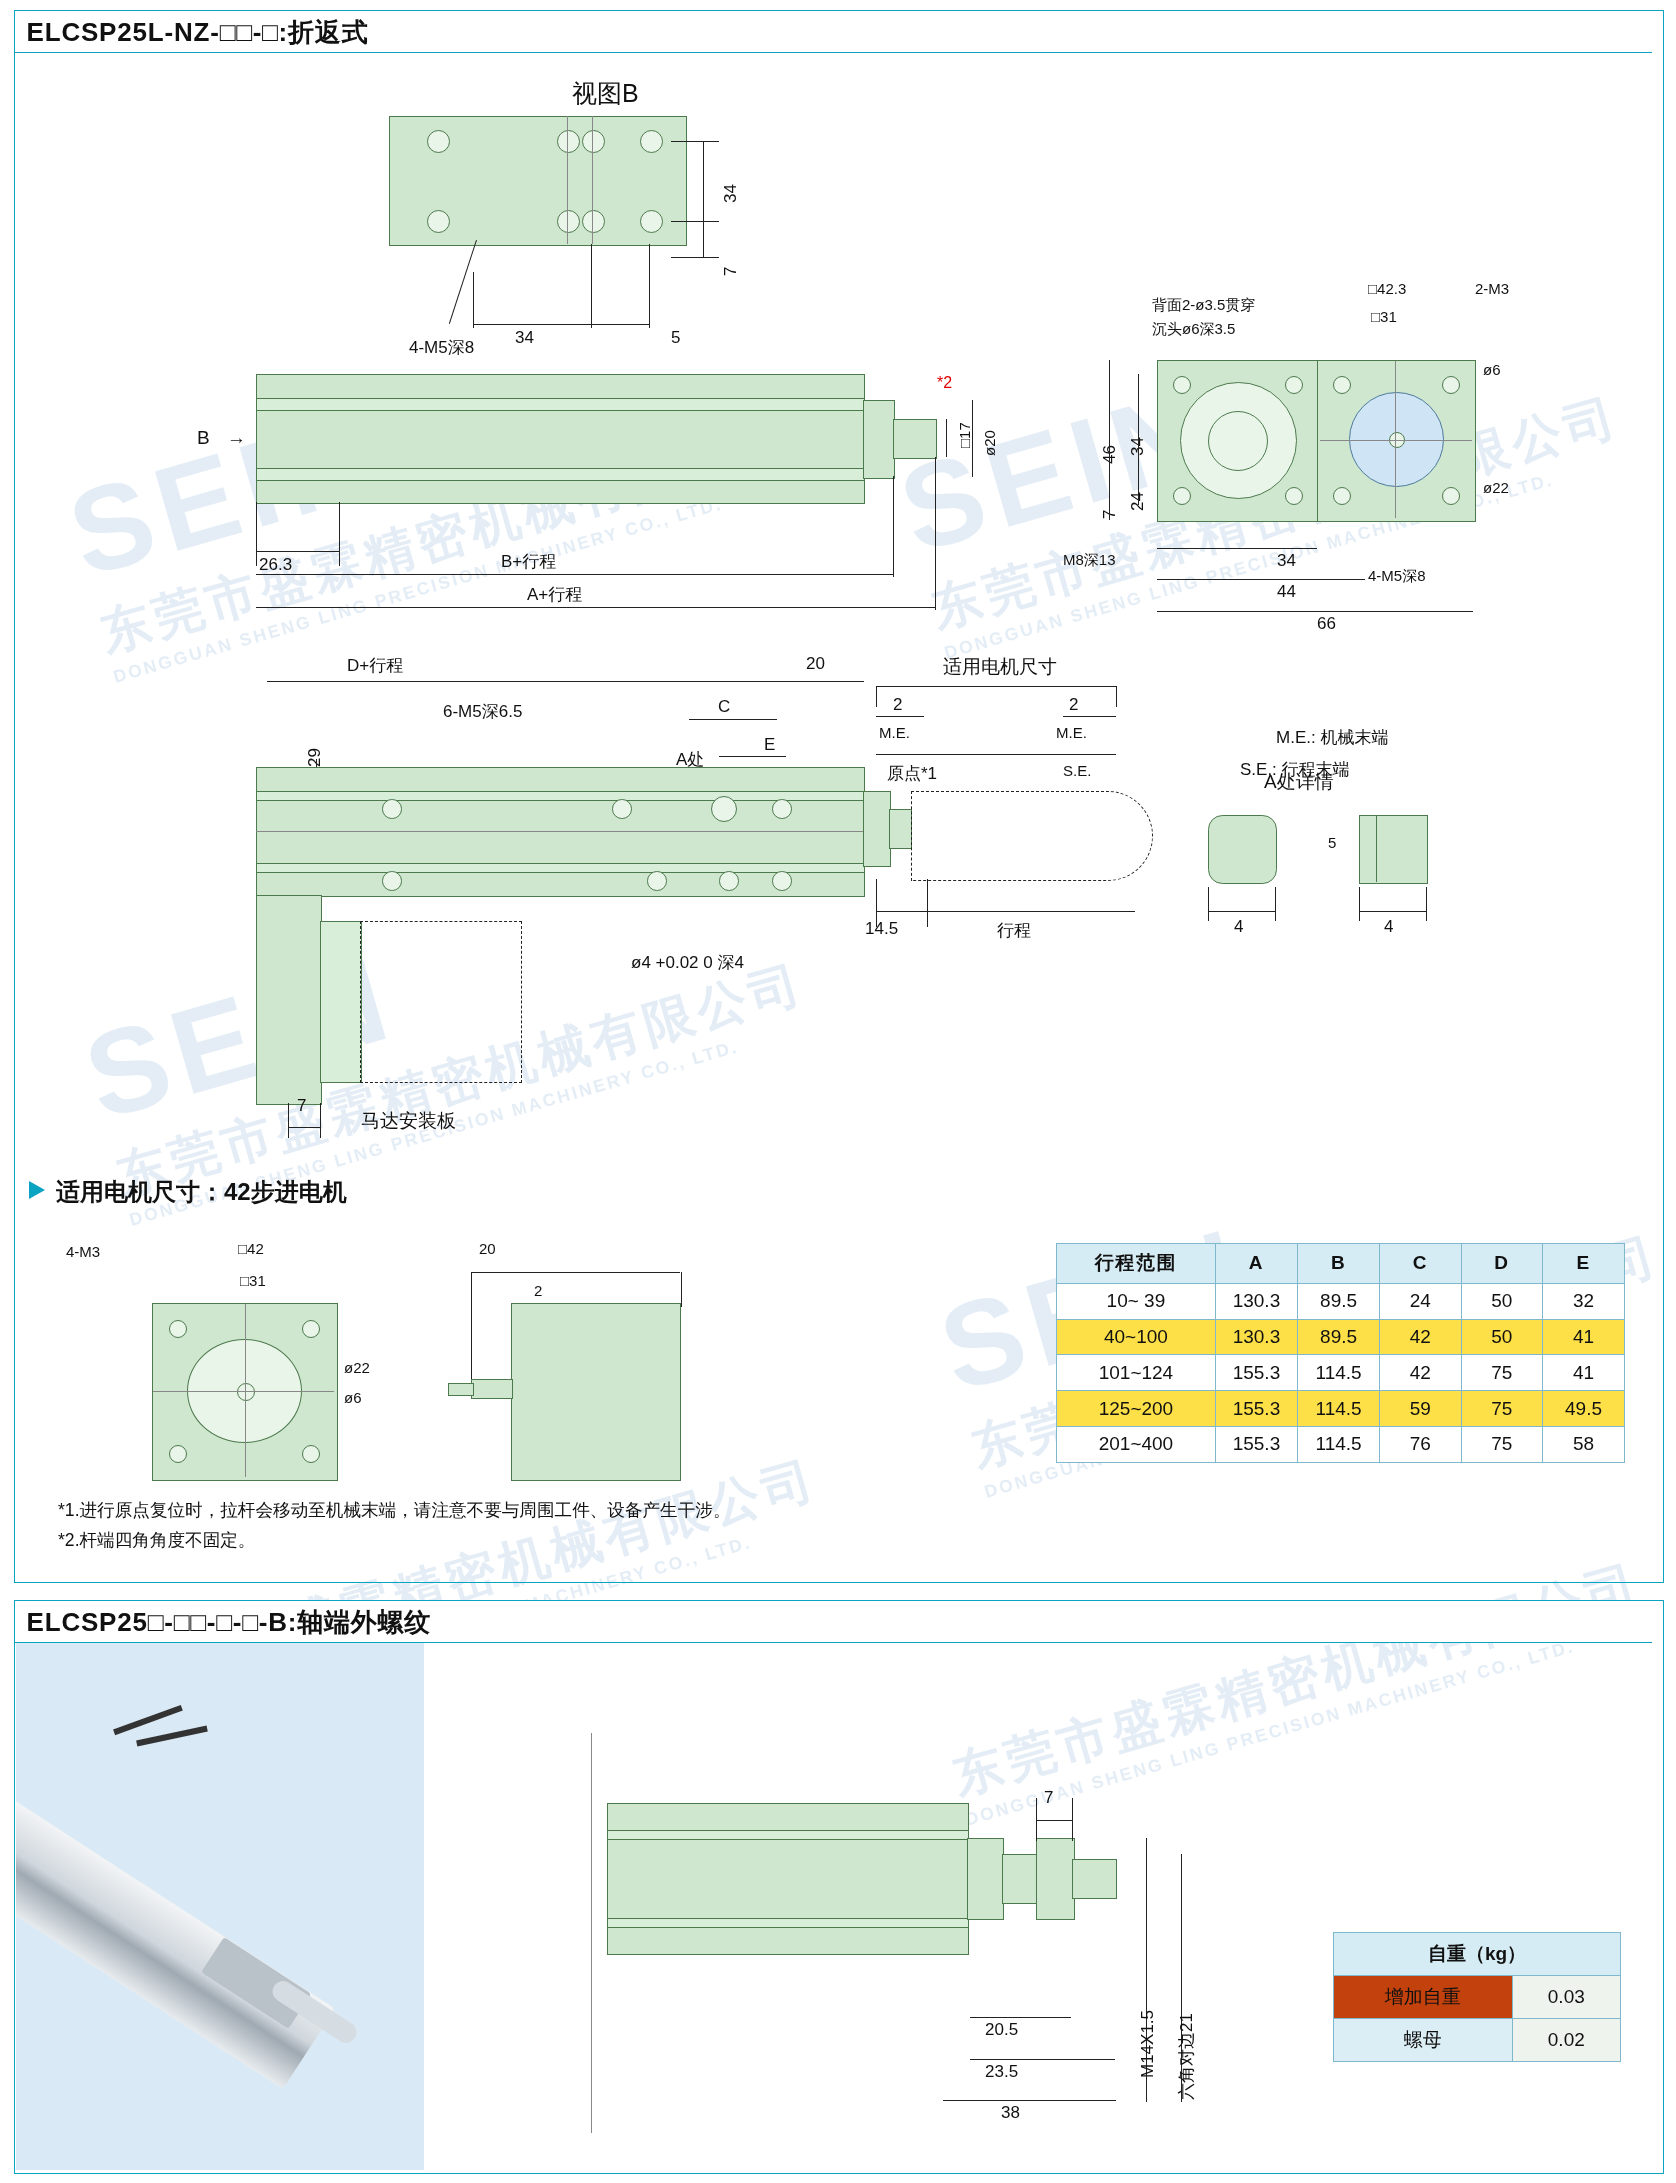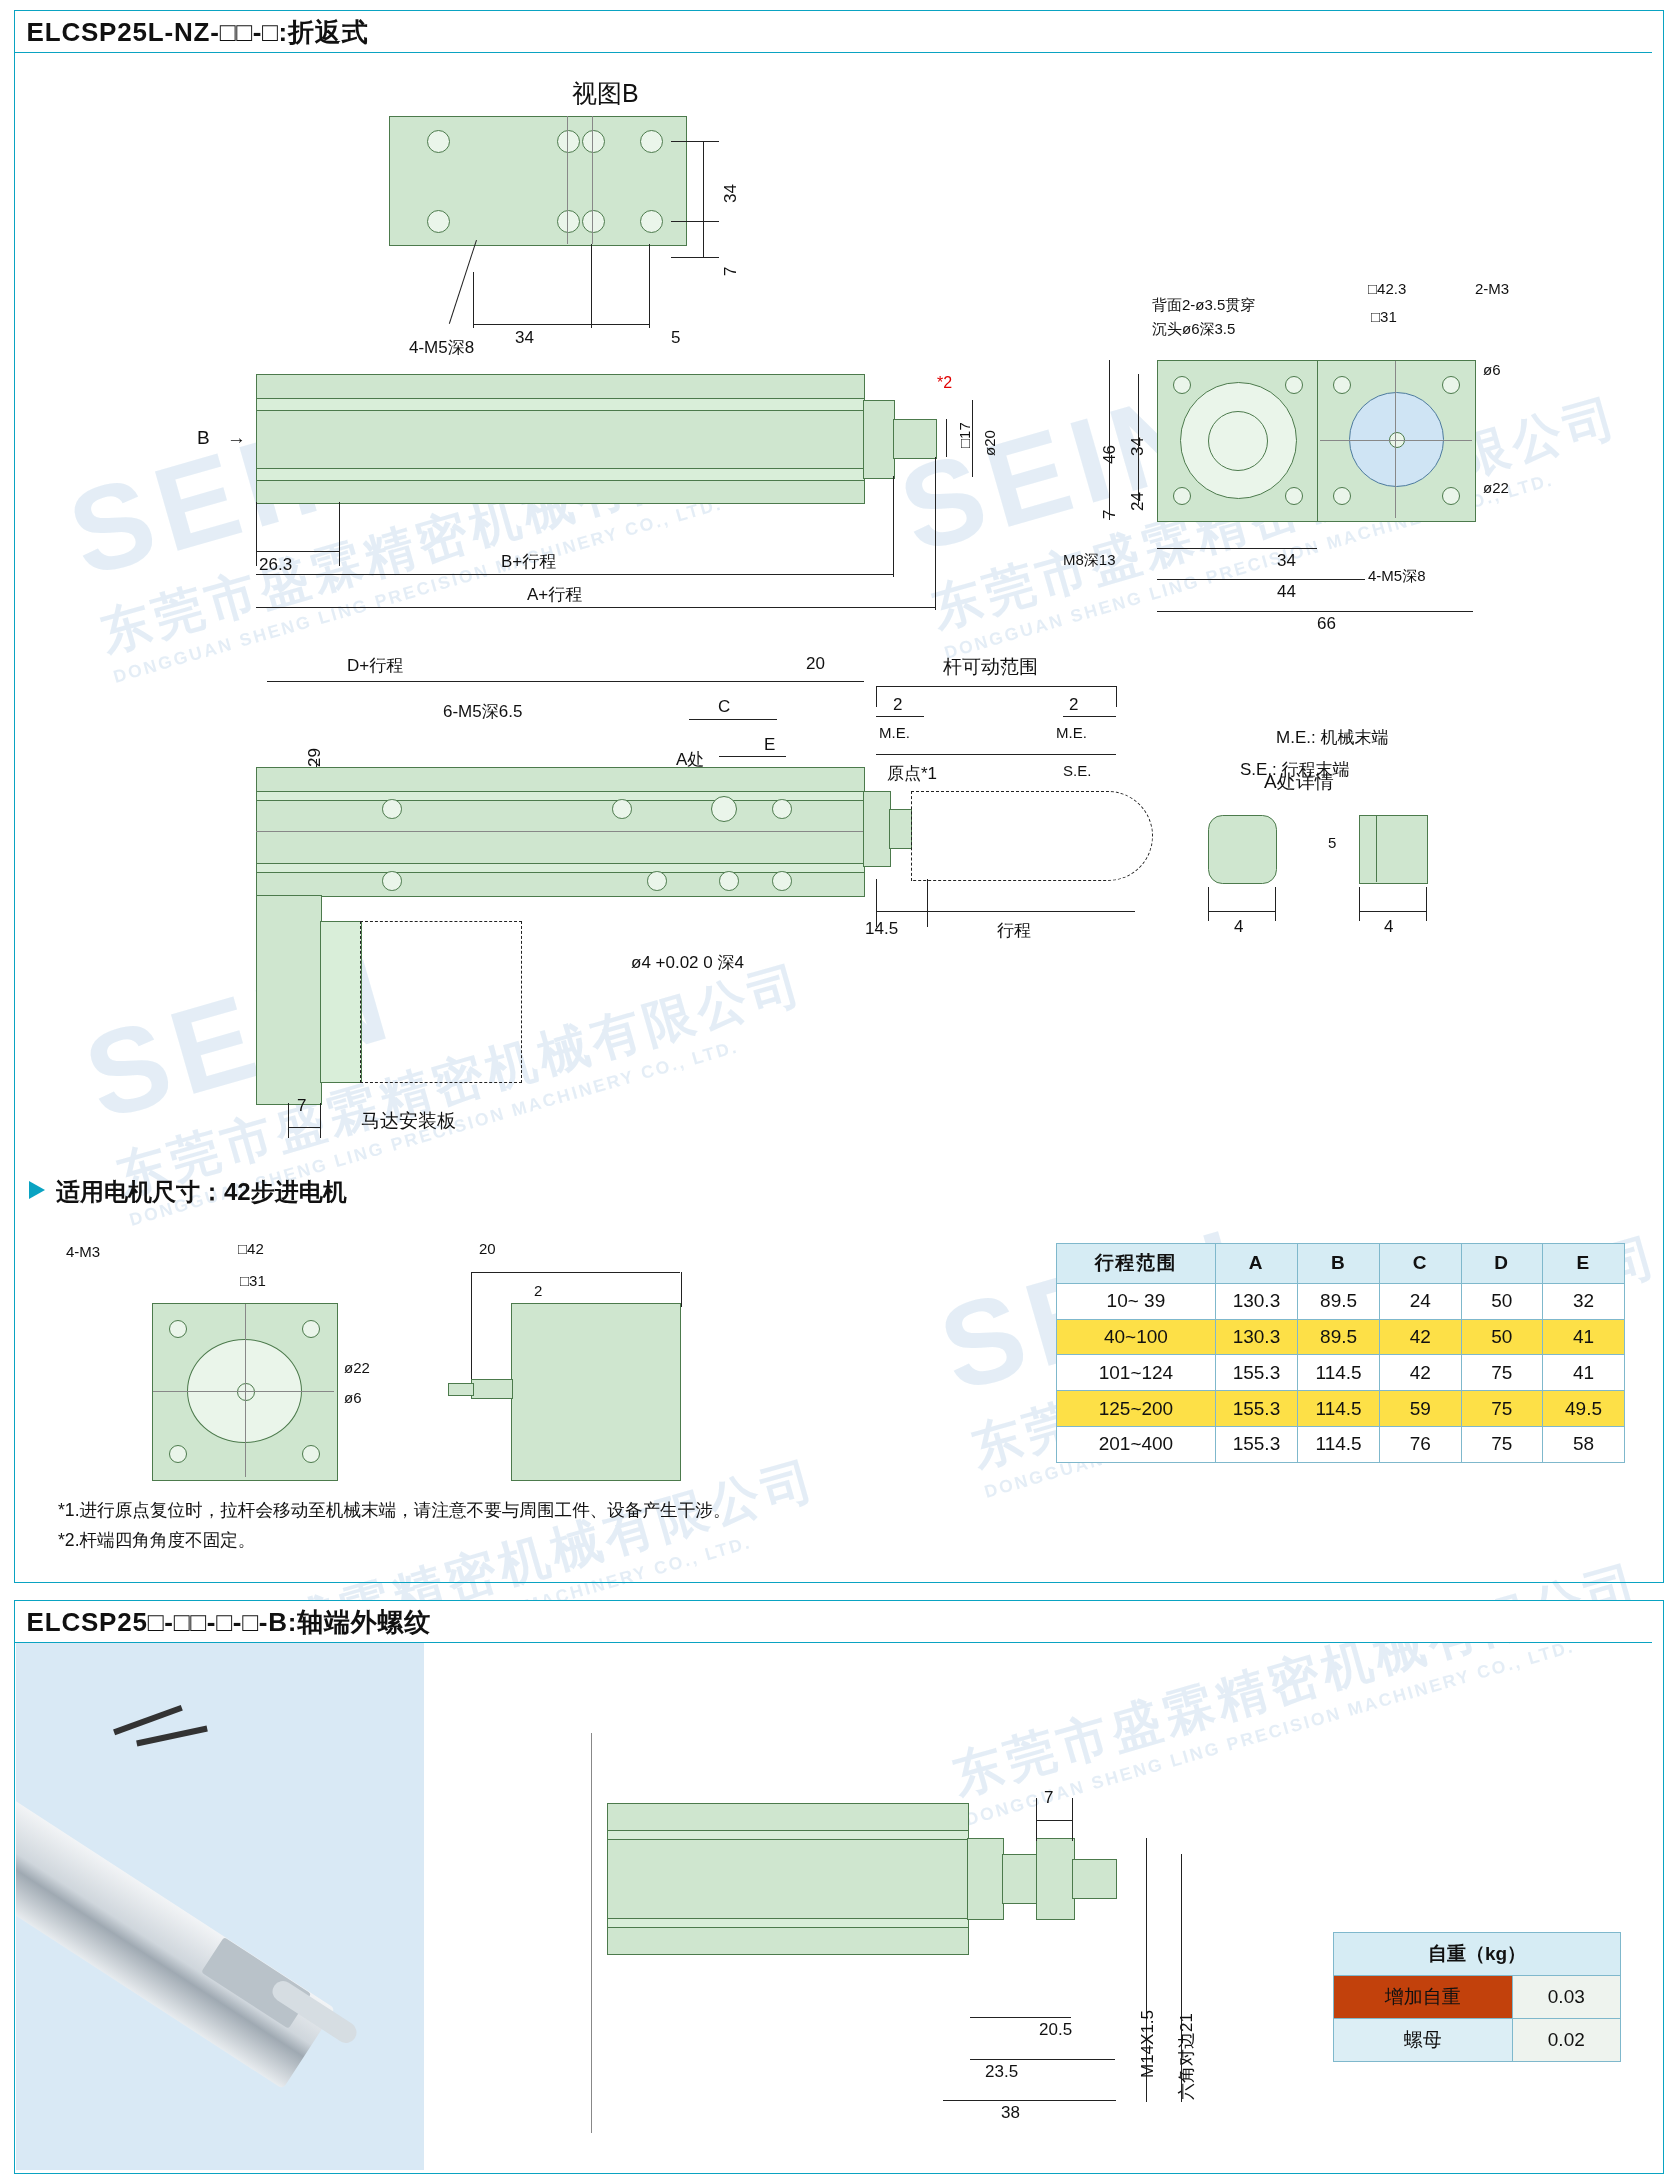--- a/index.html
+++ b/index.html
@@ -267,21 +267,21 @@
 
   <div class="body-green" style="left:256px;top:895px;width:64px;height:208px;"></div>
   <div class="body-green2" style="left:320px;top:921px;width:40px;height:160px;"></div>
   <div class="dash" style="left:360px;top:921px;width:160px;height:160px;"></div>
   <div class="dl vl" style="left:288px;top:1103px;height:35px;"></div>
   <div class="dl vl" style="left:320px;top:1103px;height:35px;"></div>
   <div class="dl hl" style="left:288px;top:1127px;width:32px;"></div>
   <div class="lbl" style="left:297px;top:1096px;">7</div>
   <div class="lbl" style="left:361px;top:1108px;font-size:19px;">马达安装板</div>
 
-  <div class="lbl" style="left:943px;top:654px;font-size:19px;">杆可动范围</div>
+  <div class="lbl" style="left:943px;top:654px;font-size:19px;">适用电机尺寸</div>
   <div class="dl hl" style="left:876px;top:686px;width:240px;"></div>
   <div class="dl vl" style="left:876px;top:686px;height:21px;"></div>
   <div class="dl vl" style="left:1116px;top:686px;height:21px;"></div>
 
   <div class="lbl" style="left:893px;top:695px;">2</div>
   <div class="lbl" style="left:1069px;top:695px;">2</div>
   <div class="lbl-s" style="left:879px;top:724px;">M.E.</div>
   <div class="lbl-s" style="left:1056px;top:724px;">M.E.</div>
   <div class="dl hl" style="left:876px;top:716px;width:48px;"></div>
   <div class="dl hl" style="left:1063px;top:716px;width:53px;"></div>
@@ -429,21 +429,21 @@
   <div class="body-green" style="left:1002px;top:1854px;width:34px;height:48px;"></div>
   <div class="body-green" style="left:1036px;top:1838px;width:37px;height:80px;"></div>
   <div class="body-green" style="left:1072px;top:1859px;width:43px;height:38px;"></div>
 
   <div class="dl vl" style="left:1036px;top:1798px;height:43px;"></div>
   <div class="dl vl" style="left:1072px;top:1798px;height:43px;"></div>
   <div class="dl hl" style="left:1036px;top:1820px;width:37px;"></div>
   <div class="lbl" style="left:1044px;top:1788px;">7</div>
 
   <div class="dl hl" style="left:970px;top:2017px;width:101px;"></div>
-  <div class="lbl" style="left:1039px;top:2020px;">20.5</div>
+  <div class="lbl" style="left:985px;top:2020px;">20.5</div>
   <div class="dl hl" style="left:970px;top:2059px;width:145px;"></div>
   <div class="lbl" style="left:985px;top:2062px;">23.5</div>
   <div class="dl hl" style="left:943px;top:2100px;width:173px;"></div>
   <div class="lbl" style="left:1001px;top:2103px;">38</div>
 
   <div class="dl vl" style="left:1146px;top:1838px;height:264px;"></div>
   <div class="dl vl" style="left:1181px;top:1854px;height:248px;"></div>
   <div class="lbl-v" style="left:1138px;top:2078px;">M14X1.5</div>
   <div class="lbl-v" style="left:1175px;top:2100px;">六角对边21</div>
 

